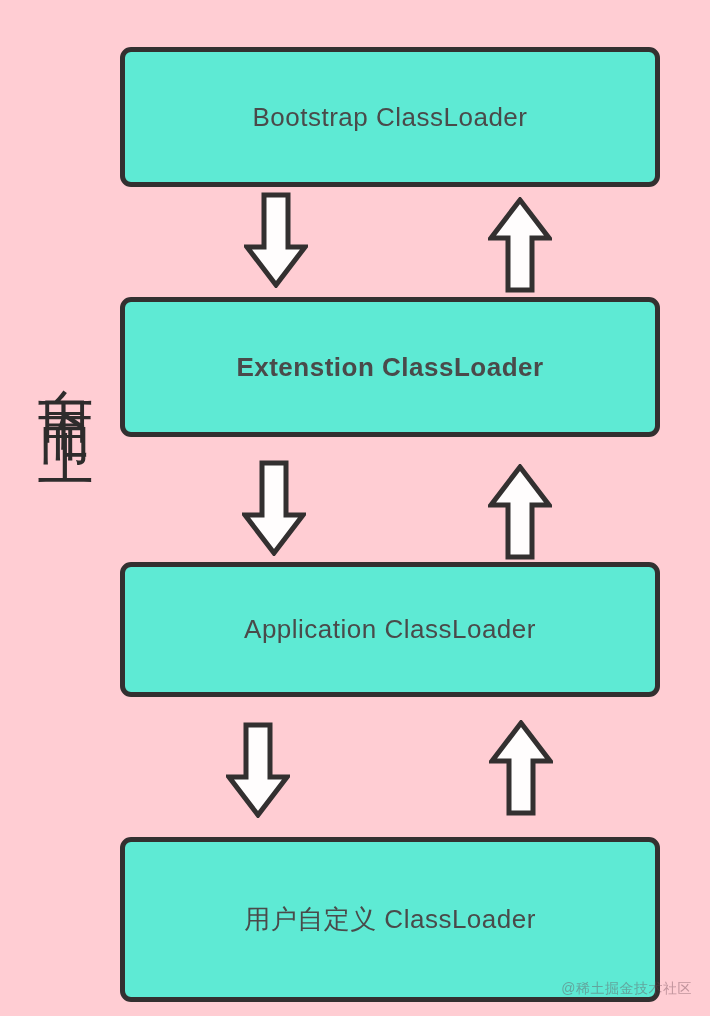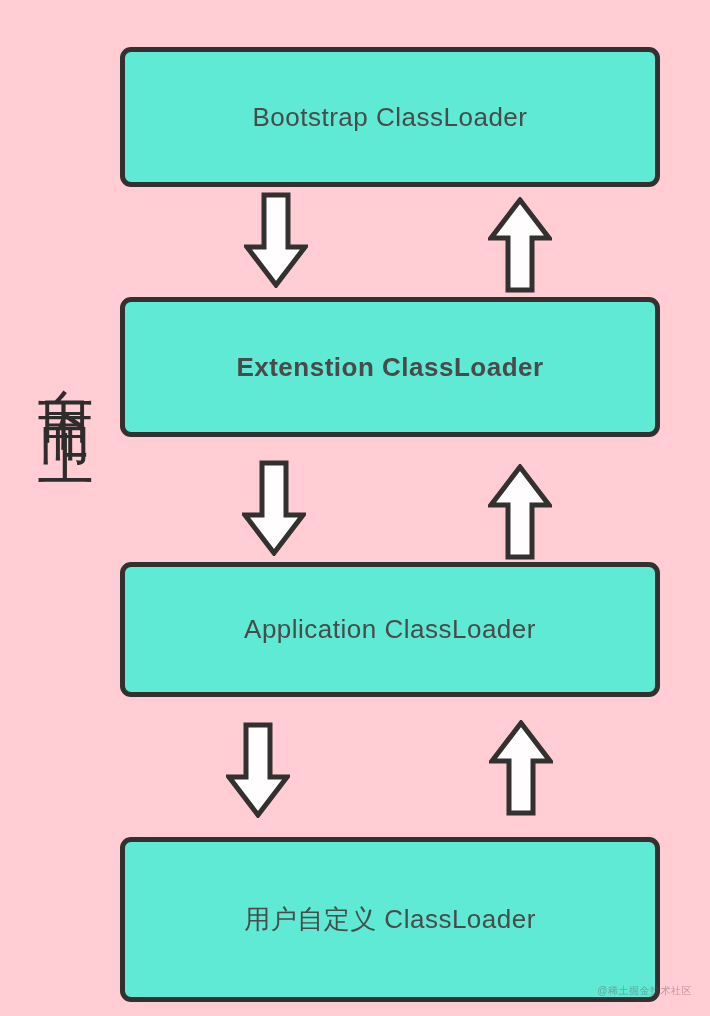--- a/index.html
+++ b/index.html
@@ -59,21 +59,21 @@
     letter-spacing: 14px;
     color: #2e2c2c;
     font-weight: 500;
     line-height: 1;
     user-select: none;
   }
   .watermark {
     position: absolute;
     right: 18px;
     bottom: 18px;
-    font-size: 10px;
+    font-size: 14px;
     letter-spacing: 0.5px;
     color: rgba(105, 70, 80, 0.42);
   }
 </style>
 </head>
 <body>
 
 <div class="canvas">
 
   <div class="vertical-label">自下而上</div>

